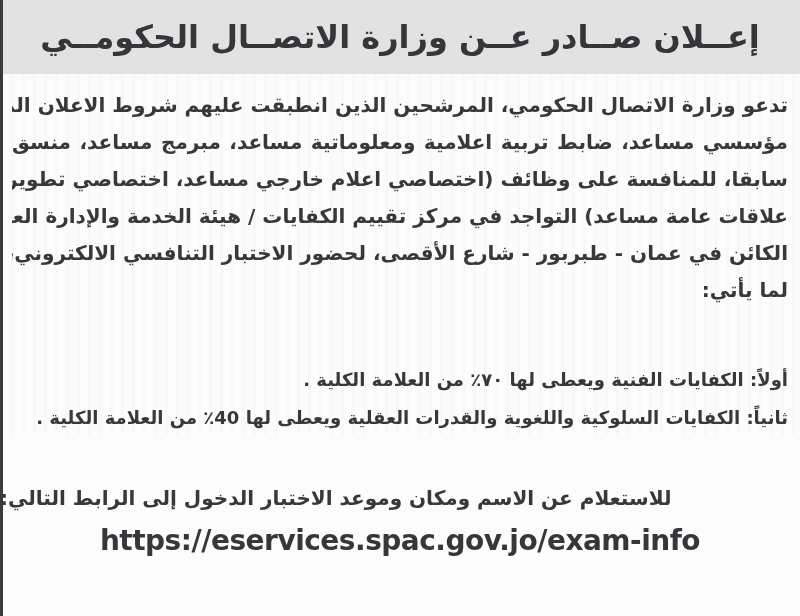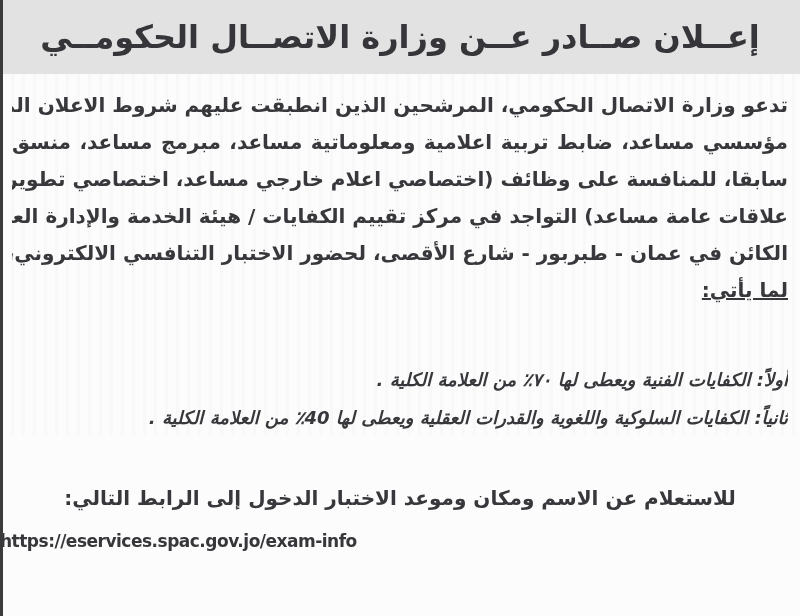--- a/index.html
+++ b/index.html
@@ -60,49 +60,48 @@
     line-height: 37px;
     color: #38383c;
     text-align: justify;
     text-align-last: justify;
     white-space: nowrap;
     overflow: hidden;
   }
   .pline.last-line {
     text-align: right;
     text-align-last: right;
-    text-decoration: underline;
   }
   .criteria {
     margin-top: 52px;
     padding: 0 12px 0 12px;
   }
   .criteria-line {
     font-weight: bold;
     font-size: 18px;
     line-height: 38px;
     color: #38383c;
     text-align: right;
     white-space: nowrap;
     overflow: hidden;
-    font-style: italic;
   }
   .info-line {
     margin-top: 46px;
-    text-align: center;
+    text-align: left;
     font-weight: bold;
     font-size: 20px;
     line-height: 30px;
     color: #38383c;
   }
   .url-line {
     direction: ltr;
     margin-top: 8px;
+    text-align: center;
     font-weight: bold;
-    font-size: 17px;
+    font-size: 28px;
     line-height: 40px;
     letter-spacing: -0.5px;
     color: #37373b;
     font-family: "DejaVu Sans", sans-serif;
   }
 </style>
 </head>
 <body>
 
 <div class="page">

